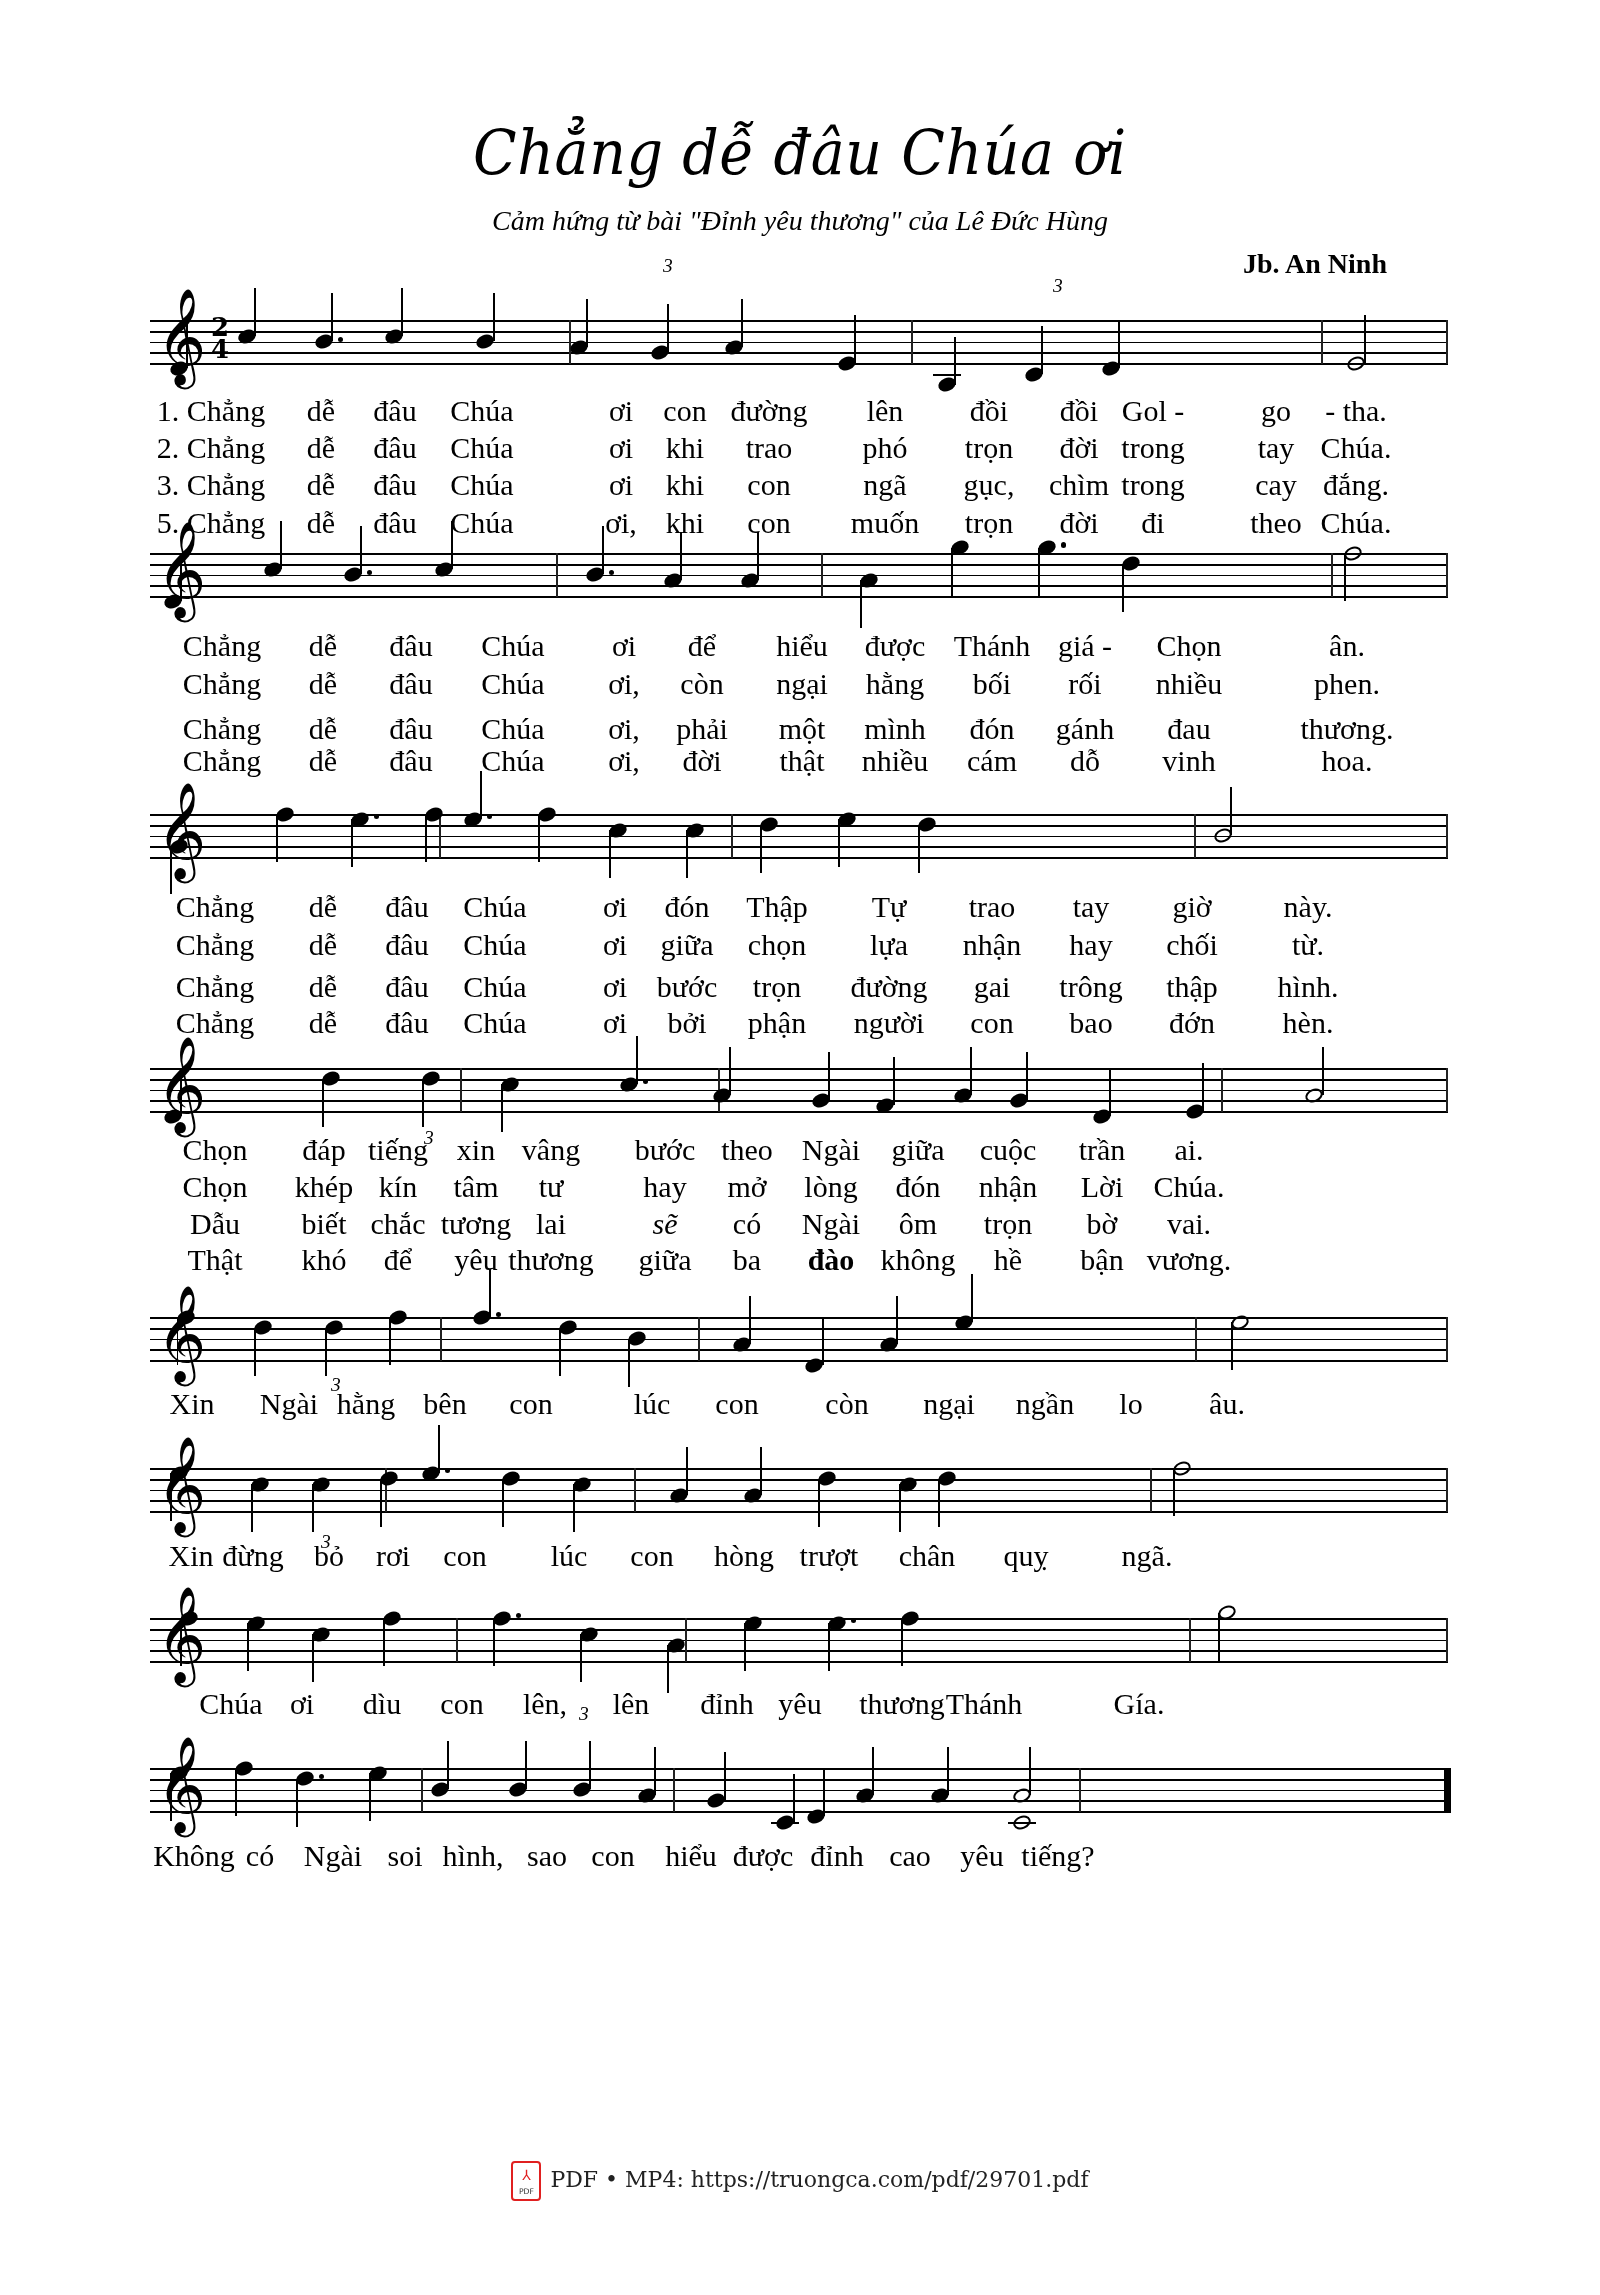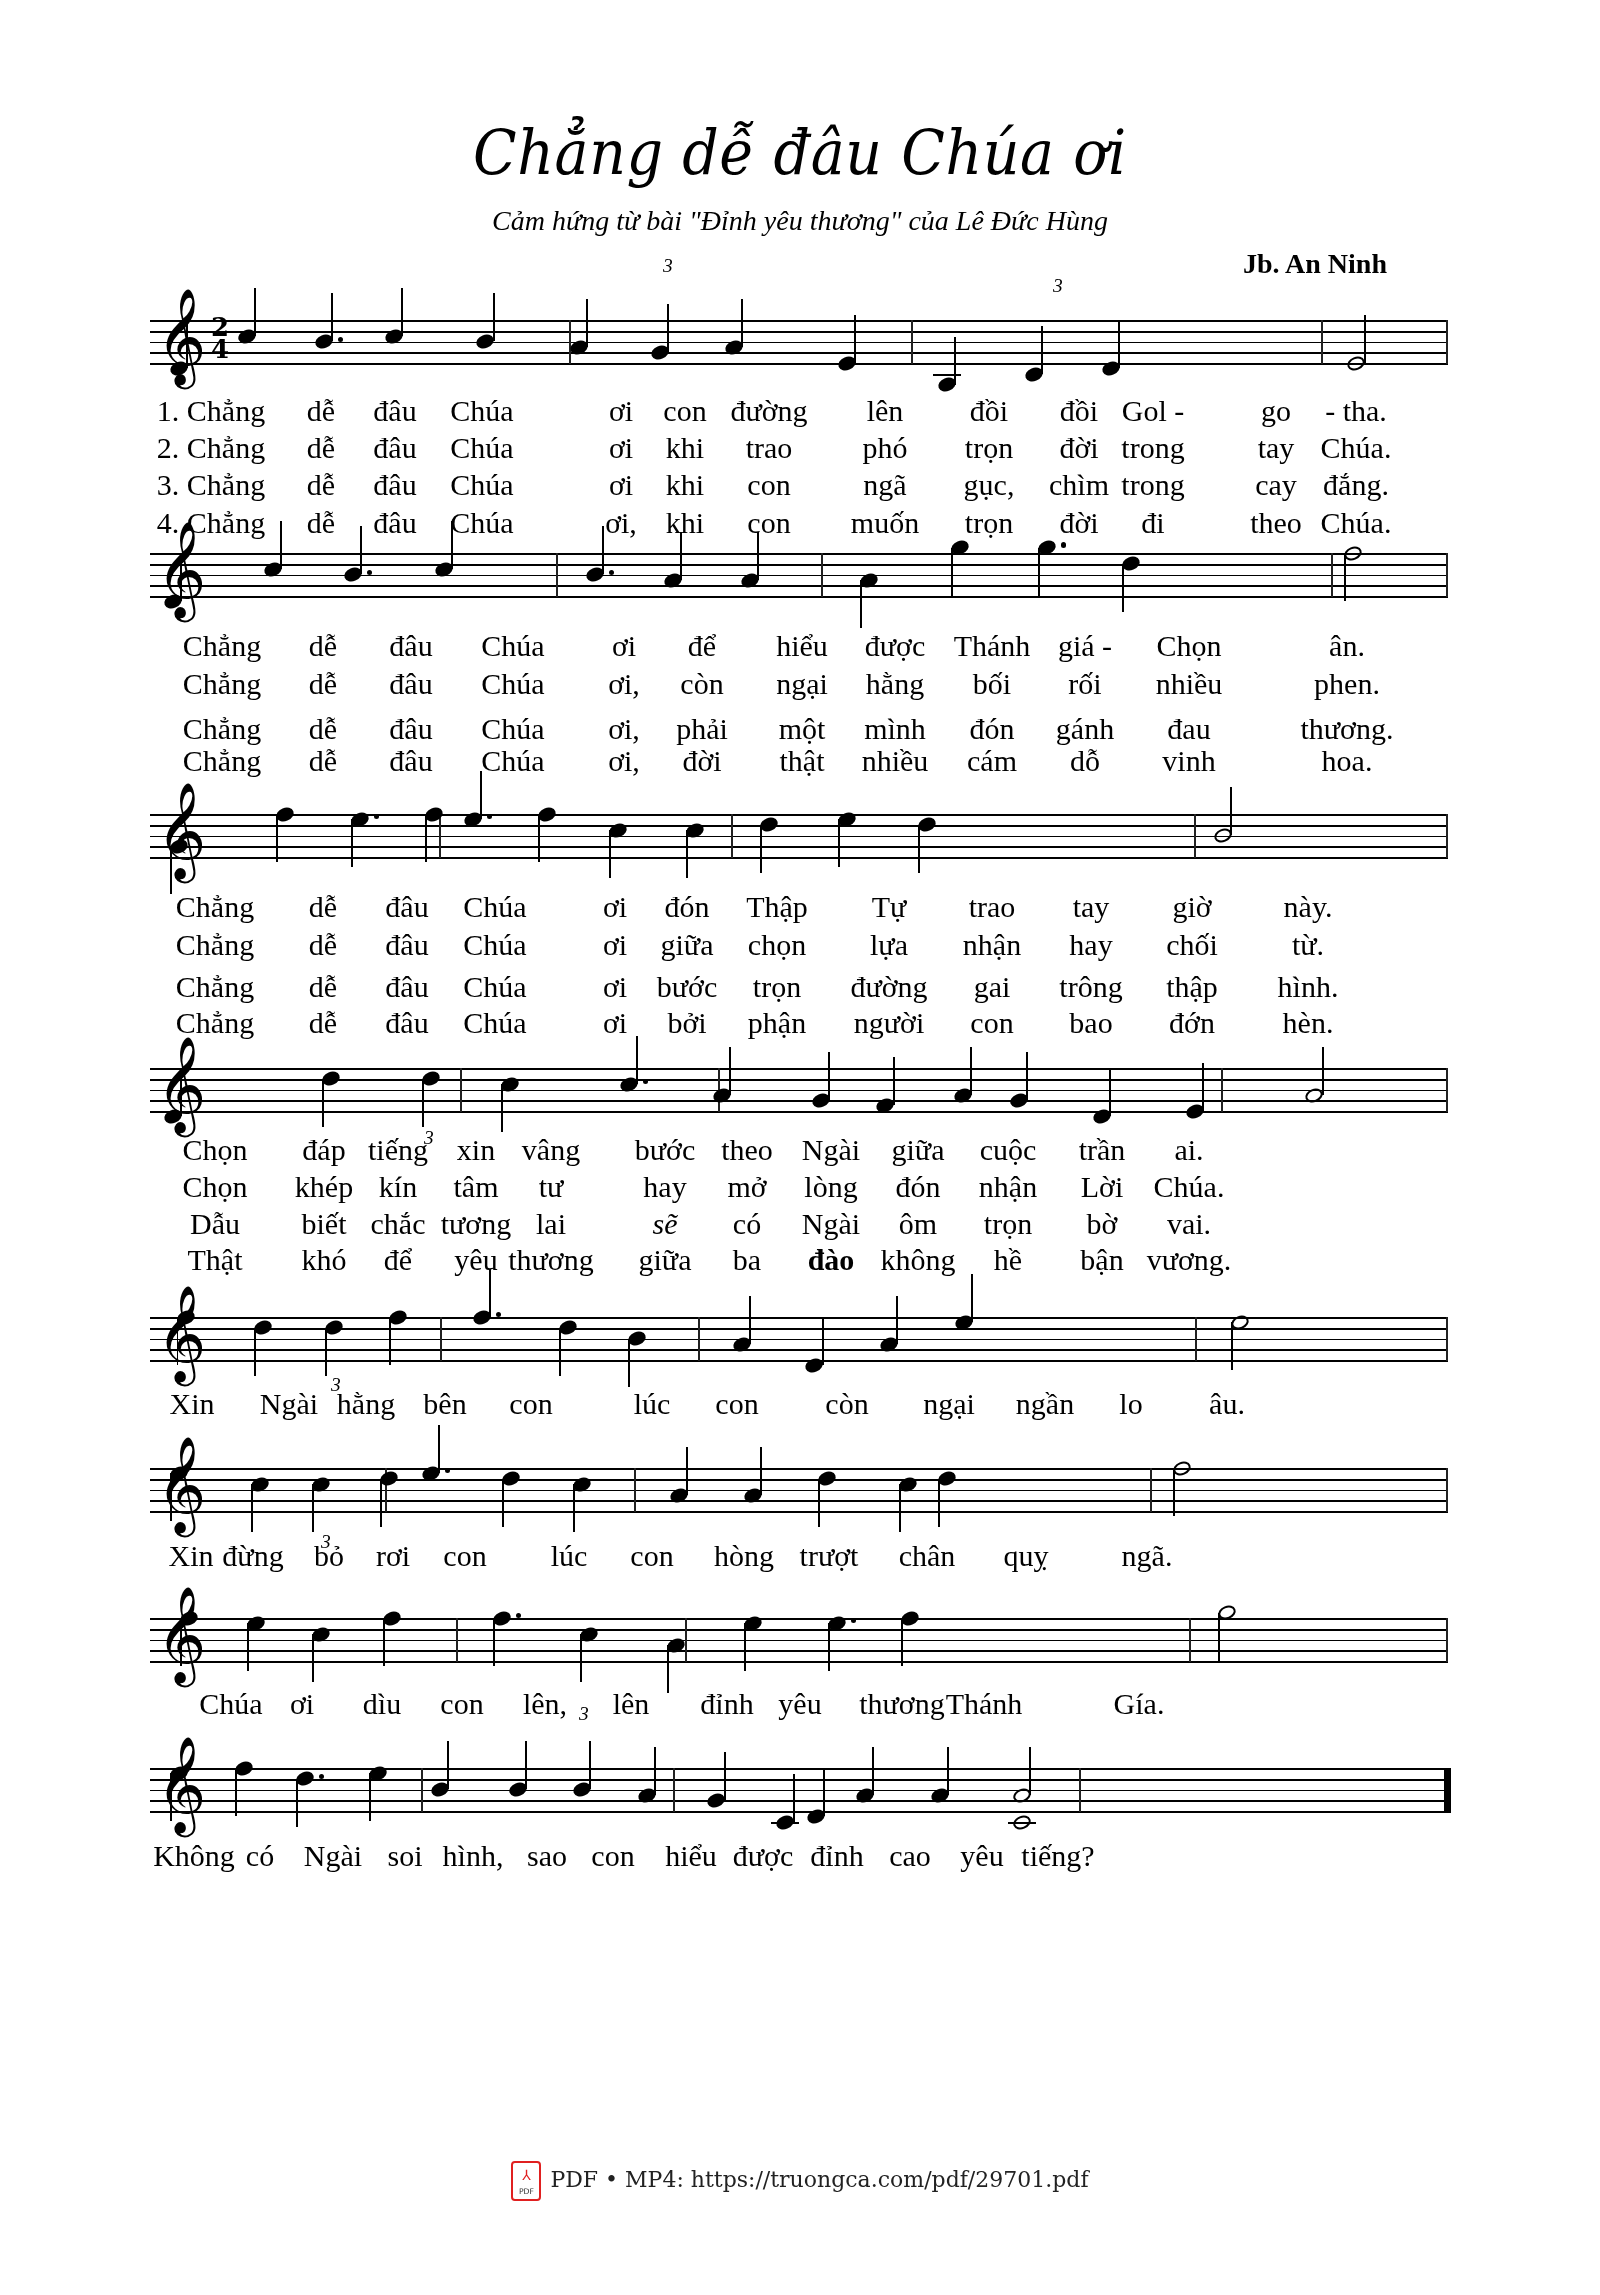--- a/index.html
+++ b/index.html
@@ -118,21 +118,21 @@
         <span class="syl" style="left: 535px;">khi</span>
         <span class="syl" style="left: 619px;">con</span>
         <span class="syl" style="left: 735px;">ngã</span>
         <span class="syl" style="left: 839px;">gục,</span>
         <span class="syl" style="left: 929px;">chìm</span>
         <span class="syl" style="left: 1003px;">trong</span>
         <span class="syl" style="left: 1126px;">cay</span>
         <span class="syl" style="left: 1206px; text-align: right;">đắng.</span>
       </div>
       <div class="lyric-row" style="top: 186px;">
-        <span class="syl" style="left: 61px;">4. Chẳng</span>
+        <span class="syl" style="left: 61px;">5. Chẳng</span>
         <span class="syl" style="left: 171px;">dễ</span>
         <span class="syl" style="left: 245px;">đâu</span>
         <span class="syl" style="left: 332px;">Chúa</span>
         <span class="syl" style="left: 471px;">ơi,</span>
         <span class="syl" style="left: 535px;">khi</span>
         <span class="syl" style="left: 619px;">con</span>
         <span class="syl" style="left: 735px;">muốn</span>
         <span class="syl" style="left: 839px;">trọn</span>
         <span class="syl" style="left: 929px;">đời</span>
         <span class="syl" style="left: 1003px;">đi</span>

